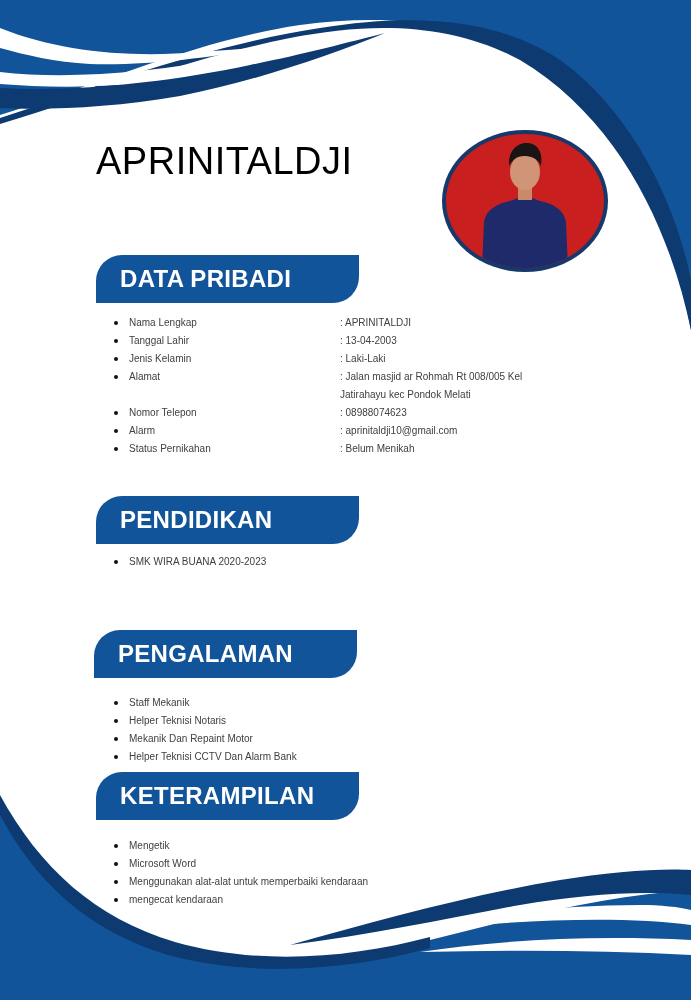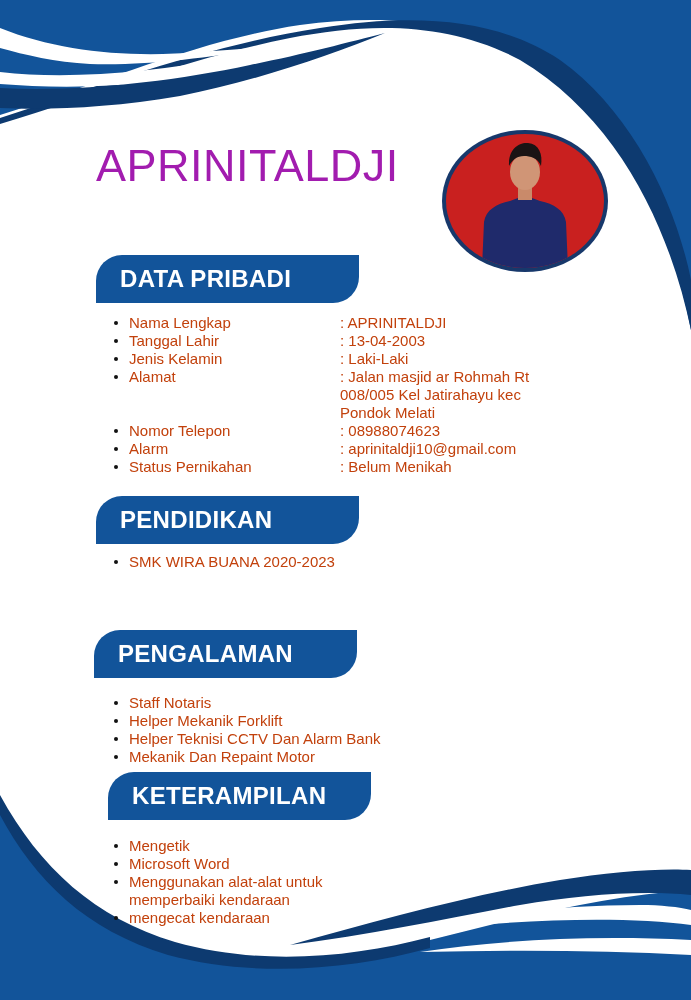--- a/index.html
+++ b/index.html
@@ -1,22 +1,22 @@
 <!DOCTYPE html>
 <html><head>
   <meta charset="utf-8">
   <style>
     html, body { margin: 0; padding: 0; }
     body { width: 691px; height: 1000px; position: relative; overflow: hidden; background: #ffffff; font-family: "Liberation Sans", "DejaVu Sans", sans-serif; }
     .bg { position: absolute; left: 0; top: 0; width: 691px; height: 1000px; }
-    .name-title { position: absolute; left: 96px; top: 140px; font-size: 45px; color: #a21caf; letter-spacing: 0.5px; font-weight: normal; margin: 0; }
+    .name-title { position: absolute; left: 96px; top: 140px; font-size: 38px; color: #000000; letter-spacing: 0.5px; font-weight: normal; margin: 0; }
     .photo-ring { position: absolute; left: 442px; top: 130px; width: 166px; height: 142px; border-radius: 50%; background: #17386b; }
     .photo-inner { position: absolute; left: 446px; top: 134px; width: 158px; height: 134px; border-radius: 50%; background: #c9201f; overflow: hidden; }
     .section-header { position: absolute; left: 96px; width: 263px; height: 48px; background: #12549a; border-radius: 26px 0 26px 0; color: #fff; font-weight: bold; font-size: 24px; letter-spacing: 0.3px; display: flex; align-items: center; padding-left: 24px; box-sizing: border-box; }
-    .list { position: absolute; left: 112px; margin: 0; padding: 0; list-style: none; font-size: 15px; color: #c2410c; line-height: 18px; }
+    .list { position: absolute; left: 112px; margin: 0; padding: 0; list-style: none; font-size: 10px; color: #404040; line-height: 18px; }
     .list li { position: relative; padding-left: 17px; }
     .list li::before { content: ""; position: absolute; left: 2px; top: 7px; width: 4px; height: 4px; border-radius: 50%; background: #111; }
     .kv { display: flex; }
     .kv .k { width: 211px; flex: none; }
     .kv .v { width: 240px; }
   </style>
 </head>
 <body>
 
 <svg class="bg" viewBox="0 0 691 1000" xmlns="http://www.w3.org/2000/svg">
@@ -95,27 +95,27 @@
   <span>PENDIDIKAN</span>
 </div>
 <ul class="list" style="top:553px;">
   <li>SMK WIRA BUANA 2020-2023</li>
 </ul>
 
 <div class="section-header" style="top:630px; left:94px;">
   <span>PENGALAMAN</span>
 </div>
 <ul class="list" style="top:694px;">
-  <li>Staff Notaris</li>
-  <li>Helper Mekanik Forklift</li>
+  <li>Staff Mekanik</li>
+  <li>Helper Teknisi Notaris</li>
+  <li>Mekanik Dan Repaint Motor</li>
   <li>Helper Teknisi CCTV Dan Alarm Bank</li>
-  <li>Mekanik Dan Repaint Motor</li>
 </ul>
 
-<div class="section-header" style="top:772px; left:108px;">
+<div class="section-header" style="top:772px; left:96px;">
   <span>KETERAMPILAN</span>
 </div>
 <ul class="list" style="top:837px; width:290px;">
   <li>Mengetik</li>
   <li>Microsoft Word</li>
   <li>Menggunakan alat-alat untuk memperbaiki kendaraan</li>
   <li>mengecat kendaraan</li>
 </ul>
 
 </body></html>

